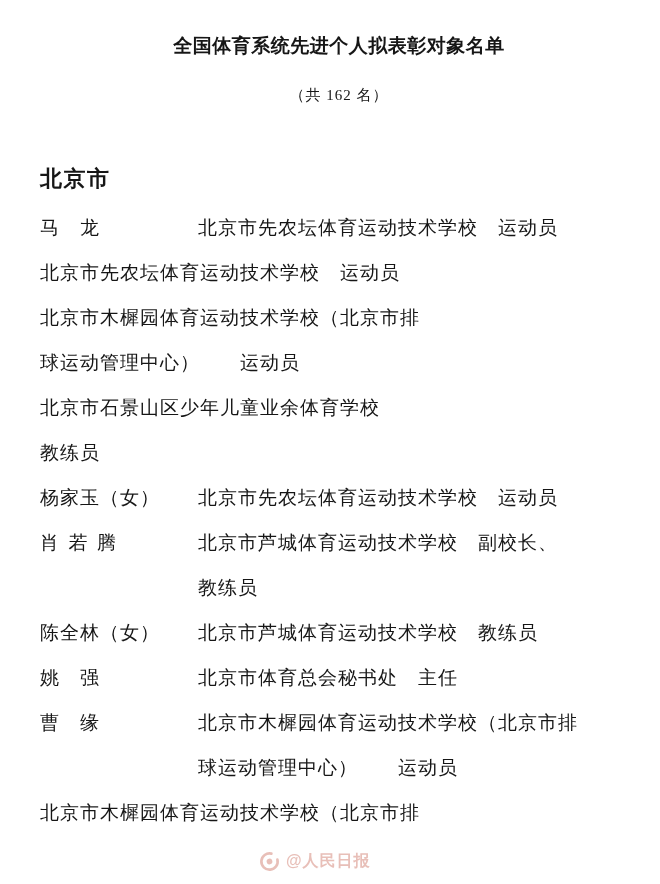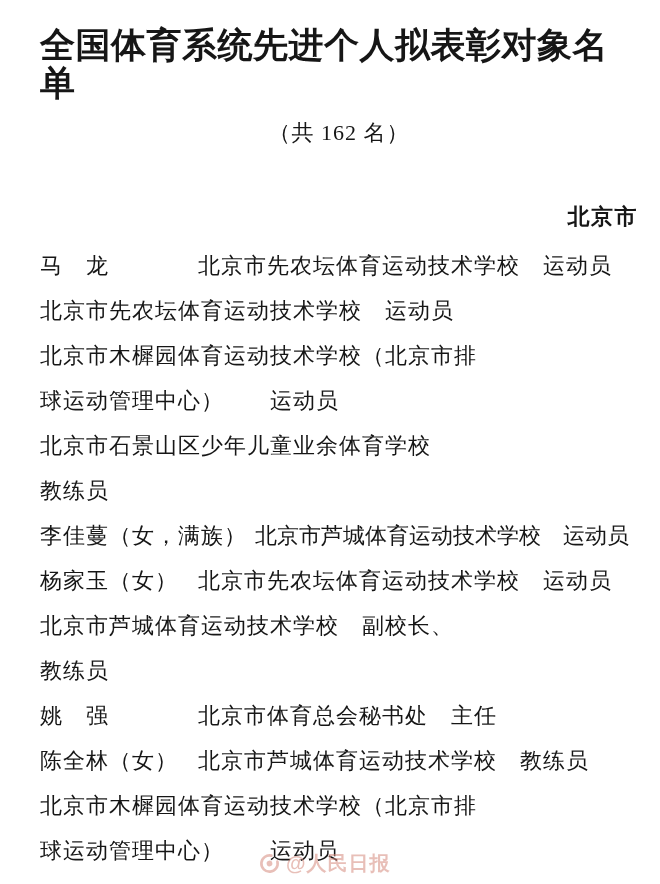--- a/index.html
+++ b/index.html
@@ -8,58 +8,58 @@
     background: #ffffff;
     overflow: hidden;
     position: relative;
     font-family: "Liberation Serif", "DejaVu Serif", serif;
     color: #161616;
   }
   .page { padding: 0 22px 0 40px; }
 
   .title {
     margin: 0; padding-top: 27px;
-    font-size: 35px; font-weight: bold;
-    text-align: left; letter-spacing: 0.5px;
+    font-size: 19px; font-weight: bold;
+    text-align: center; letter-spacing: 0.5px;
     line-height: 38px;
   }
   .subtitle {
     margin-top: 17px;
-    font-size: 22px; text-align: center;
+    font-size: 15px; text-align: center;
     letter-spacing: 1px; line-height: 26px;
   }
   .section {
     margin-top: 57px;
     font-size: 22px; font-weight: bold;
-    text-align: right; letter-spacing: 1.5px;
+    text-align: left; letter-spacing: 1.5px;
     line-height: 28px;
   }
 
   .rows {
     margin-top: 12px;
-    font-size: 22px; line-height: 45px;
+    font-size: 19px; line-height: 45px;
     letter-spacing: 1px;
   }
   .row { display: flex; align-items: flex-start; }
   .name {
     flex: 0 0 auto;
     min-width: 144px; padding-right: 14px;
     white-space: pre;
   }
   .name.stretch { letter-spacing: 9.5px; }
   .row.tight .name { padding-right: 8px; }
   .row.tight .affil { letter-spacing: 0; }
   .affil { flex: 1 1 auto; white-space: pre; }
 
   .watermark {
     position: absolute; left: 258px; top: 850px;
     display: flex; align-items: center; gap: 5px;
     color: rgba(214, 138, 126, 0.55);
     font-family: "Liberation Sans", "DejaVu Sans", sans-serif;
-    font-weight: bold; font-size: 20px; letter-spacing: 1px;
+    font-weight: bold; font-size: 16px; letter-spacing: 1px;
     pointer-events: none;
   }
   .wm-icon { transform: rotate(-14deg); display: block; }
 </style>
 </head>
 <body>
 
 <div class="page">
 
   <h1 class="title">全国体育系统先进个人拟表彰对象名单</h1>
@@ -77,41 +77,39 @@
         <span class="affil">北京市先农坛体育运动技术学校　运动员</span>
       </div>
       <div class="row">
         <span class="affil">北京市木樨园体育运动技术学校（北京市排
 球运动管理中心）　　运动员</span>
       </div>
       <div class="row">
         <span class="affil">北京市石景山区少年儿童业余体育学校
 教练员</span>
       </div>
-      <div class="row tight">
-        <span class="name">李佳蔓（女，满族）</span>
-        <span class="affil">北京市芦城体育运动技术学校　运动员</span>
-      </div>
       <div class="row">
         <span class="name">杨家玉（女）</span>
         <span class="affil">北京市先农坛体育运动技术学校　运动员</span>
       </div>
       <div class="row">
+        <span class="name stretch">肖若腾</span>
         <span class="affil">北京市芦城体育运动技术学校　副校长、
 教练员</span>
+      </div>
+      <div class="row">
+        <span class="name">陈全林（女）</span>
+        <span class="affil">北京市芦城体育运动技术学校　教练员</span>
       </div>
       <div class="row">
         <span class="name">姚　强</span>
         <span class="affil">北京市体育总会秘书处　主任</span>
       </div>
       <div class="row">
-        <span class="name">陈全林（女）</span>
-        <span class="affil">北京市芦城体育运动技术学校　教练员</span>
-      </div>
-      <div class="row">
+        <span class="name">曹　缘</span>
         <span class="affil">北京市木樨园体育运动技术学校（北京市排
 球运动管理中心）　　运动员</span>
       </div>
       <div class="row">
         <span class="affil">北京市木樨园体育运动技术学校（北京市排</span>
       </div>
     </div>
 
 </div>
 

